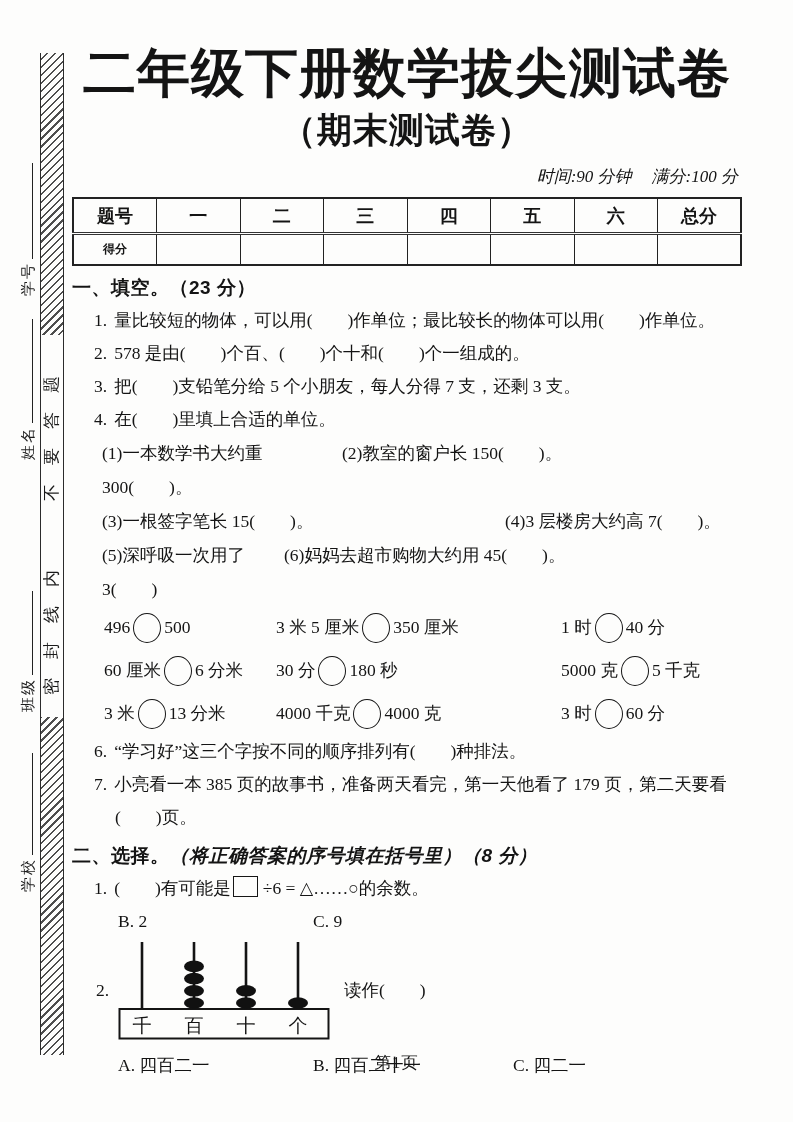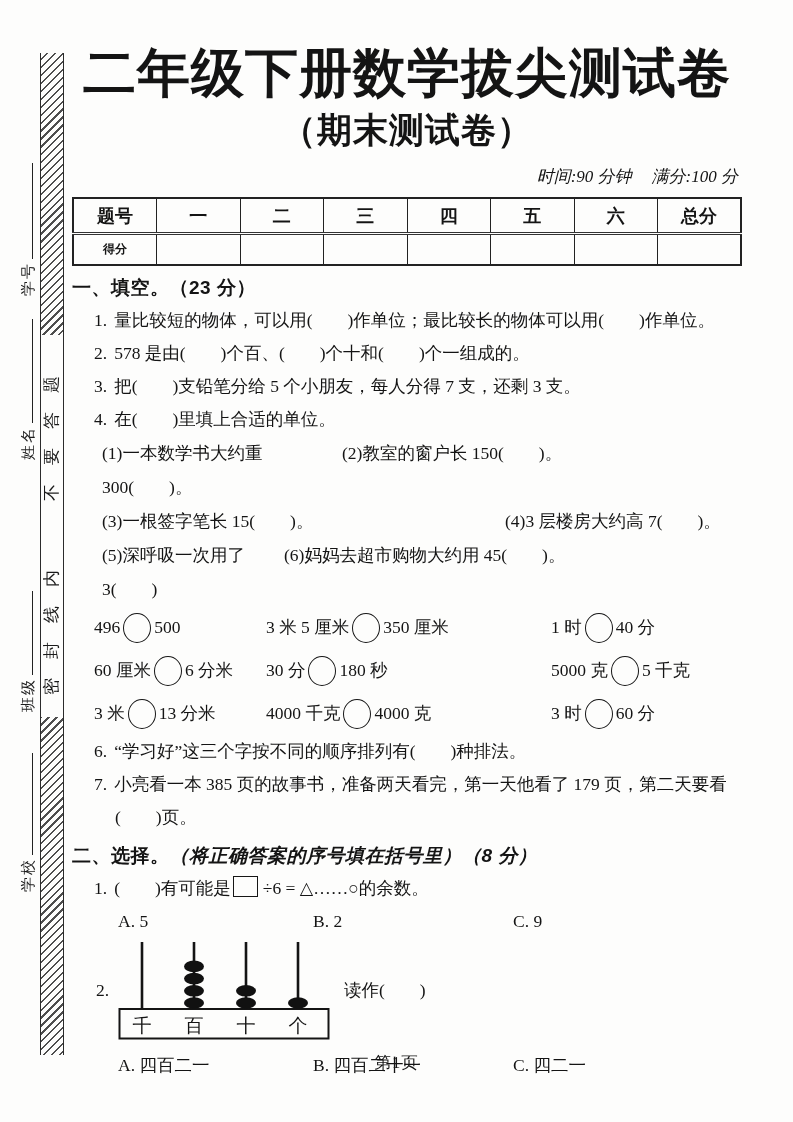--- a/index.html
+++ b/index.html
@@ -53,21 +53,21 @@
 
   .items { margin:4px 0 0 22px; font-size:17.5px; line-height:33px; }
   .item { padding-left:21px; text-indent:-21px; }
   .item .num { margin-right:7px; }
 
   .subrow { display:grid; margin-left:8px; line-height:34px; }
   .sub-r1 { grid-template-columns:240px 1fr; }
   .sub-r2 { grid-template-columns:403px 1fr; }
   .sub-r3 { grid-template-columns:182px 1fr; }
 
-  .cmp-grid { display:grid; grid-template-columns:172px 285px 1fr; grid-auto-rows:43px; }
+  .cmp-grid { display:grid; grid-template-columns:172px 285px 1fr; grid-auto-rows:43px; margin-left:10px; }
   .cmp { display:flex; align-items:center; white-space:nowrap; }
   .circ {
     display:inline-block; width:26px; height:28px; border:1.6px solid #161616;
     border-radius:50%; margin:0 3px; flex:none; background:transparent;
   }
   .circ-inline { vertical-align:-8px; }
 
   .opts { display:grid; grid-template-columns:195px 200px 1fr; margin-left:24px; line-height:33px; }
 
   .sqbox { display:inline-block; width:23px; height:19px; border:1.6px solid #161616; vertical-align:-3px; margin:0 5px 0 2px; }
@@ -229,21 +229,20 @@
 
     <div class="sec-head">
       <span>二、选择。</span><span class="kai">（将正确答案的序号填在括号里）</span><span class="kai">（8 分）</span>
     </div>
 
     <div class="items">
       <div class="item">
         <span class="num">1.</span><span>(　　)有可能是</span><span class="sqbox"></span><span>÷6 = △……○的余数。</span>
       </div>
       <div class="opts">
-        <span>A. 5</span>
         <span>B. 2</span>
         <span>C. 9</span>
       </div>
 
       <div class="q2row">
         <span class="num">2.</span>
         <svg id="abacus-svg" class="abacus" width="212" height="101" viewBox="0 0 212 101">
             <rect x="1.5" y="69" width="209" height="29.5" fill="none" stroke="#141414" stroke-width="2"></rect>
             <line x1="24" y1="2" x2="24" y2="69" stroke="#141414" stroke-width="2.6"></line>
             <text x="24" y="92" text-anchor="middle" font-size="19" fill="#141414">千</text>

